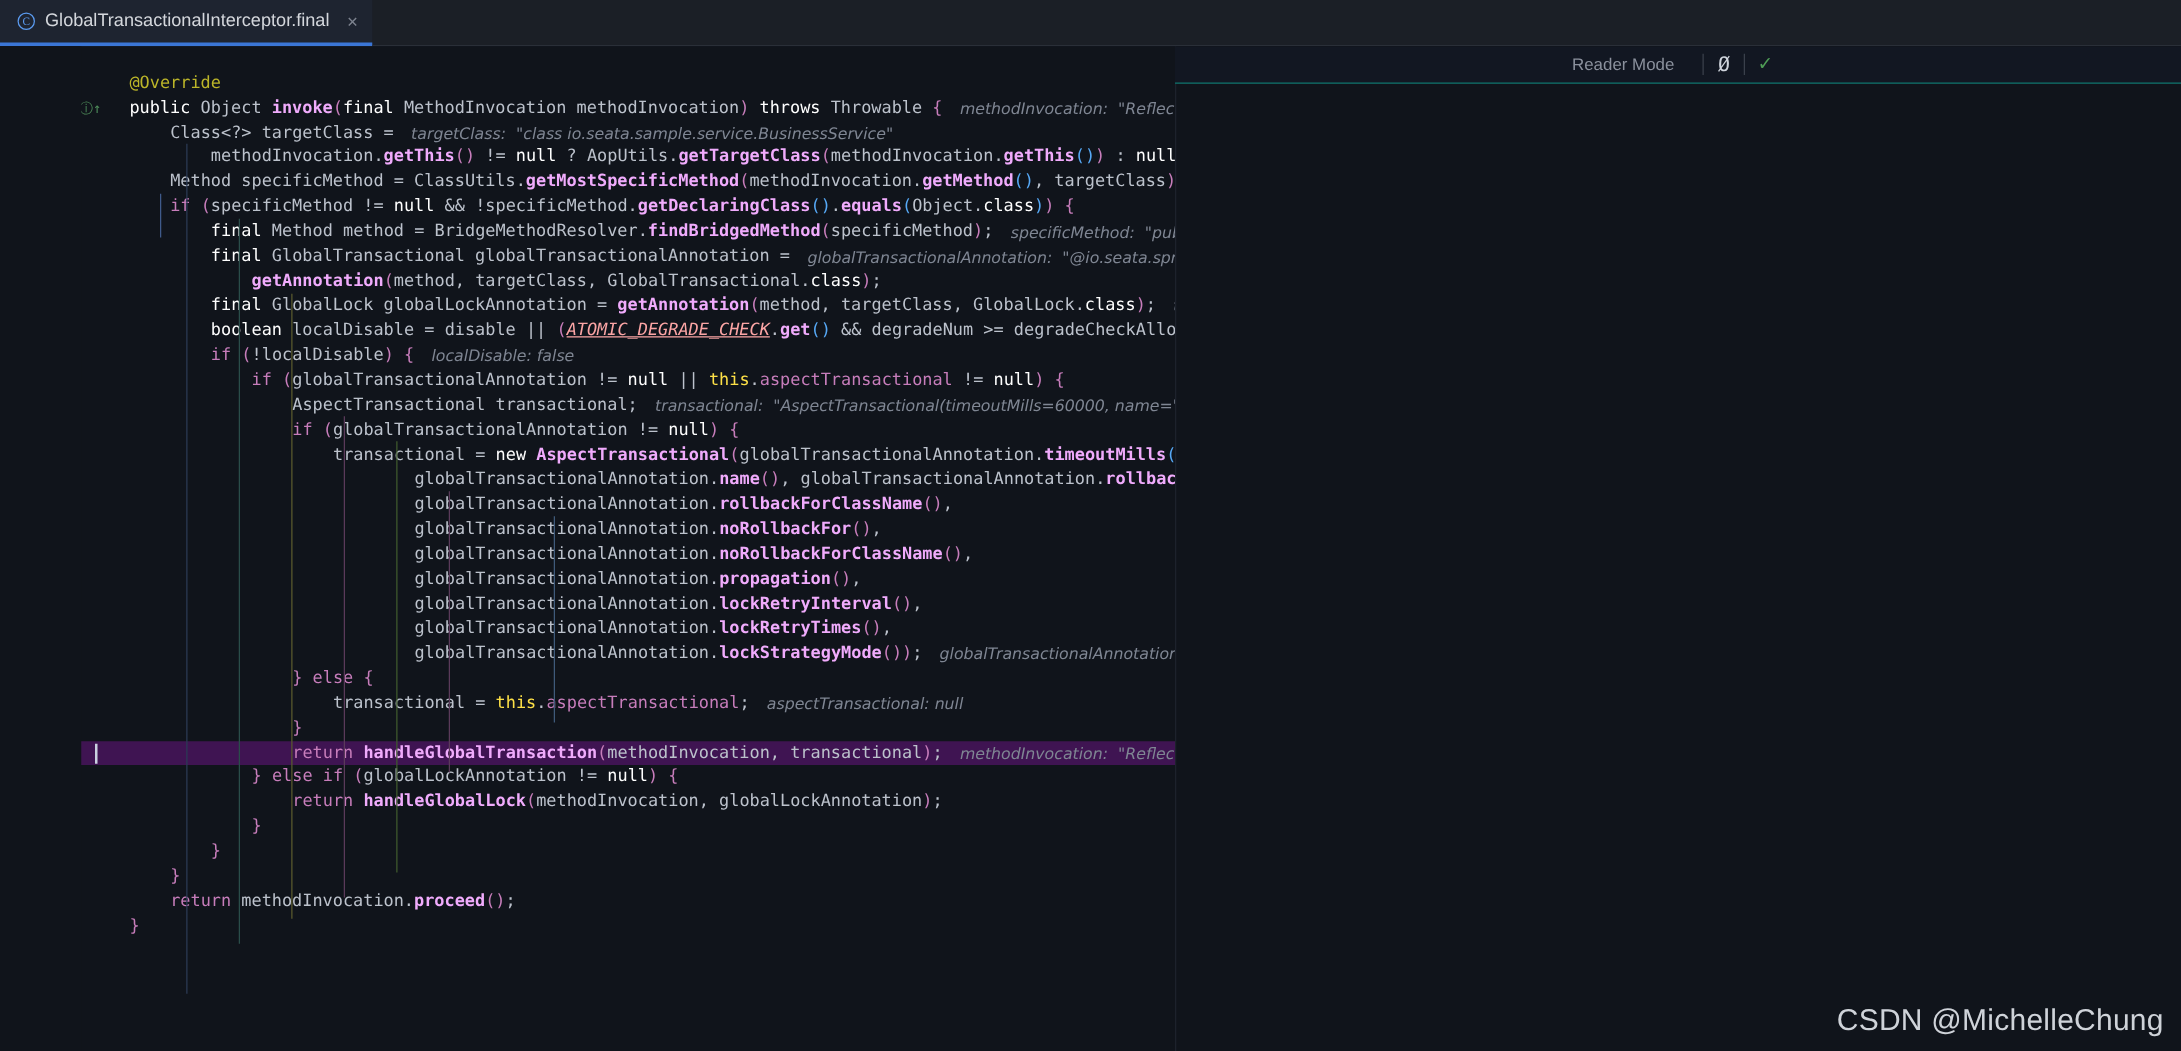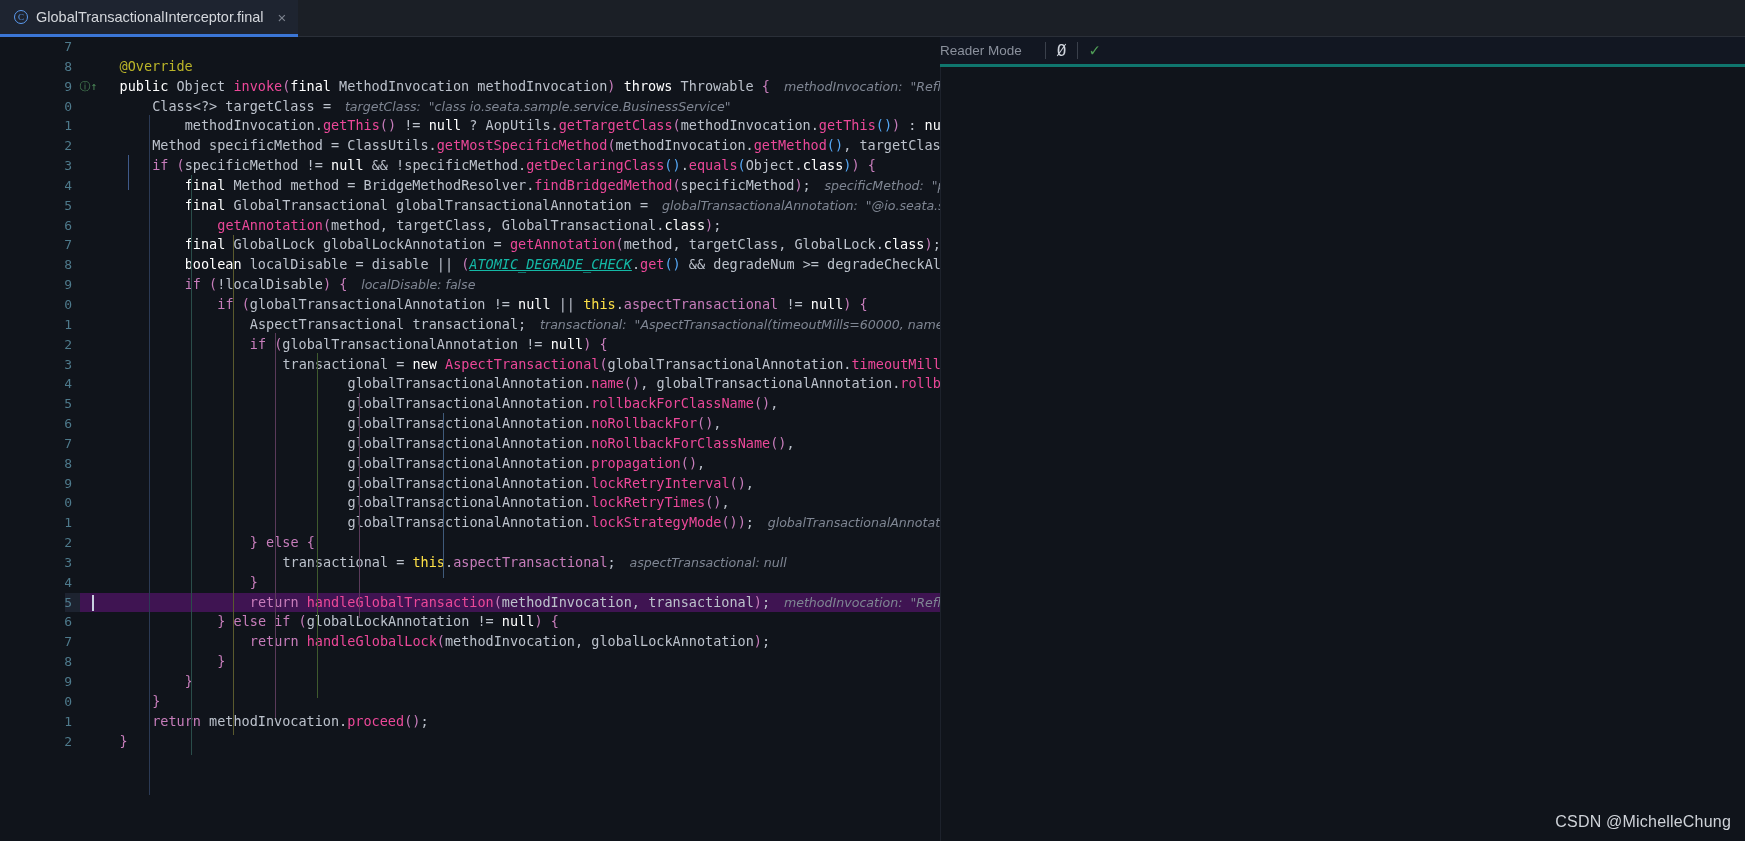--- a/index.html
+++ b/index.html
@@ -50,21 +50,21 @@
   #gutter {
     position:absolute; left:0; top:0; width:64px; height:100%;
     background:#10141b; z-index:4;
   }
   #gutter-border {
     position:absolute; left:64px; top:0; width:1px; height:100%;
     background:#10141b; z-index:4;
   }
 
   
-  #lines { position:absolute; left:0; top:0; width:100%;padding-left:16px; }
+  #lines { position:absolute; left:0; top:0; width:100%; }
 
   .line {
     position:relative; height:19.85px; line-height:19.85px;
     white-space:pre; font-size:13.5px;
   }
   .line.hl { background:#3f1452; }
   .line.hl .lnum-cell { background:#1d2330; }
 
   .lnum-cell {
     position:absolute; left:0; top:0; width:64px; height:100%;
@@ -90,45 +90,45 @@
   
   .ig {
     position:absolute; top:0; width:1px; height:100%;
     z-index:2; pointer-events:none;
   }
 
   
   .kw    { color:#ffffff; }            
   .kw2   { color:#c77dbb; }
   .cls   { color:#bcc2cc;text-align:center; }
-  .fn    { color:#ec4899; }            
+  .fn    { color:#f0abfc;font-weight:bold; }            
   .fld   { color:#c77dbb; }
   .ann   { color:#bbb529; }
   .brk1  { color:#c77dbb; }
   .brk2  { color:#56a8f5; }
-  .stat  { color:#14b8a6; font-style:italic; text-decoration:underline; }
+  .stat  { color:#fca5a5; font-style:italic; text-decoration:underline; }
   .var   { color:#bcc2cc; }
   .thisk { color:#fde047; }
   .op    { color:#bcc2cc; }
   .hint  {
     color:#7f8693; font-style:italic;
     font-family:"DejaVu Sans", sans-serif; font-size:12.6px;
   }
 
   
   #rightpanel {
     position:absolute; right:0; top:0; width:805px; height:100%;
     background:#10141b; z-index:1;
   }
   #readerbar {
     position:absolute; right:0; top:0; width:805px; height:30px;
-    display:flex; align-items:center; justify-content:flex-start;
+    display:flex; align-items:center; justify-content:center;
     gap:0; padding-right:10px; z-index:6;
     background:#121722;
-    border-bottom:3px solid #0f766e;
+    border-bottom:1px solid #0f766e;
   }
   #readerbar .rlabel {
     font-family:"Liberation Sans", sans-serif;
     font-size:13.5px; color:#8b919d; padding-right:12px;
   }
   #readerbar .rsep {
     width:1px; height:17px; background:#3a404b; margin:0 11px;
   }
   #readerbar .reye { color:#cfd4dc; font-size:16px; line-height:1; }
   #readerbar .rchk { color:#4f9d56; font-size:17px; line-height:1; }
@@ -136,21 +136,21 @@
   
   #splitline {
     position:absolute; left:940px; top:0; width:1px; height:100%;
     background:#1d222c; z-index:3;
   }
 
   
   #watermark {
     position:absolute; right:14px; bottom:10px;
     font-family:"Liberation Sans", sans-serif;
-    font-size:16px; color:#cfd3d9; z-index:7;
+    font-size:24px; color:#cfd3d9; z-index:7;
     letter-spacing:0.2px;
   }
 </style>
 </head>
 <body>
 
 <div id="tabbar">
   <div class="tab">
     <span class="ficon">C</span>
     <span>GlobalTransactionalInterceptor.final</span>

